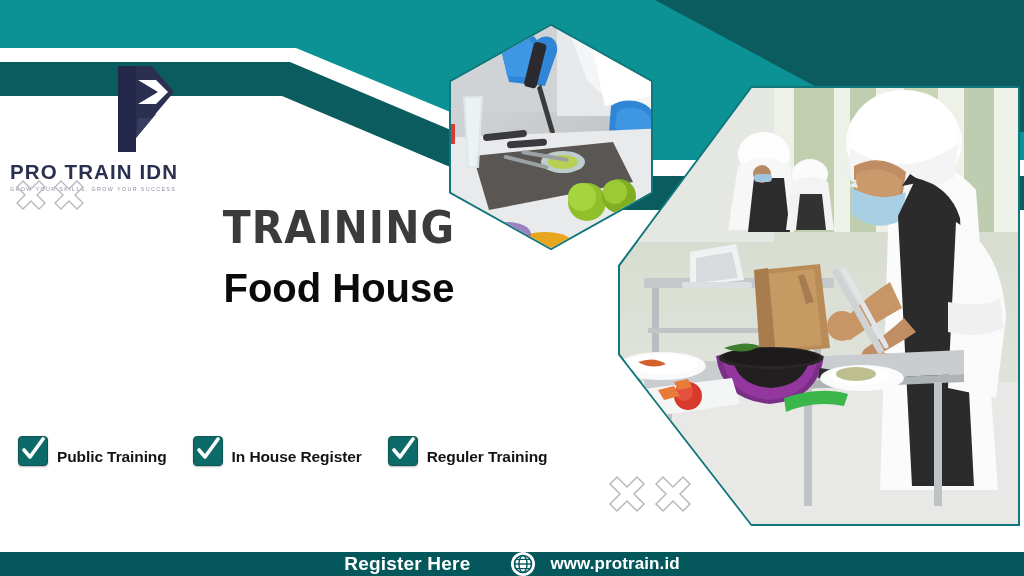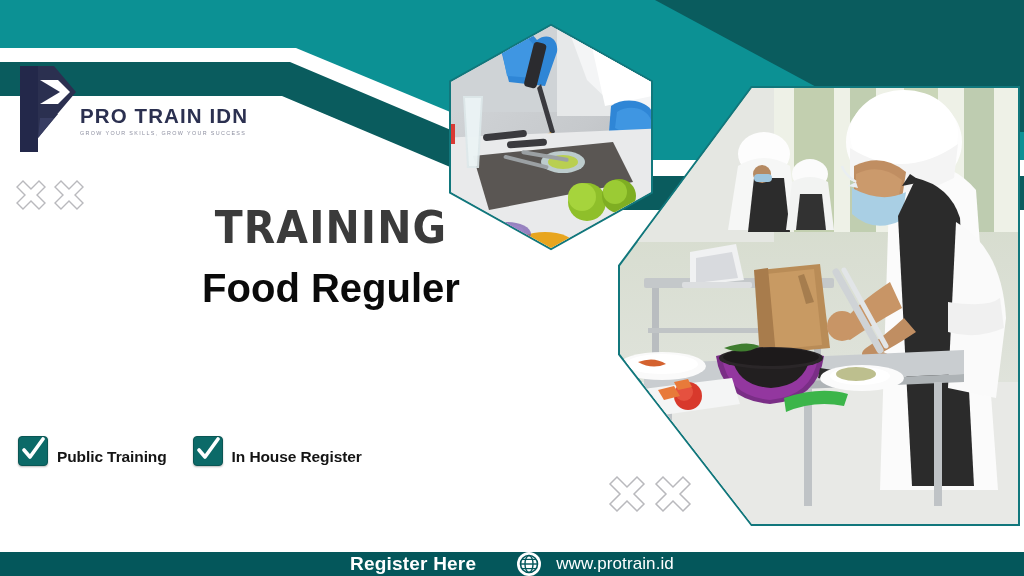--- a/index.html
+++ b/index.html
@@ -29,20 +29,21 @@
   .band-svg { display: block; width: 1024px; height: 300px; }
 
   
   .logo-block {
     position: absolute;
     left: 14px;
     top: 58px;
     display: flex;
     align-items: flex-end;
     gap: 4px;
+    flex-direction: column;
   }
   .logo-mark { width: 66px; height: 100px; flex: none; }
   .logo-text-wrap {
     padding-bottom: 22px;
     margin-left: -4px;
   }
   .logo-name {
     font-size: 20.5px;
     font-weight: bold;
     letter-spacing: 1.1px;
@@ -60,21 +61,21 @@
   }
 
   
   .x-deco { position: absolute; pointer-events: none; }
   .x-deco.left  { left: 14px;  top: 178px; }
   .x-deco.mid   { left: 607px; top: 473px; }
 
   
   .headline {
     position: absolute;
-    left: 8px;
+    left: 16px;
     top: 206px;
     width: 646px;
     text-align: center;
   }
   .headline-top {
     font-family: "DejaVu Sans", sans-serif;
     font-size: 44px;
     font-weight: bold;
     letter-spacing: 1.2px;
     color: #3b3b3b;
@@ -143,21 +144,21 @@
     color: #ffffff;
     letter-spacing: 0.2px;
   }
   .footer-url-group {
     display: flex;
     align-items: center;
     gap: 14px;
   }
   .footer-url {
     font-size: 17px;
-    font-weight: normal;
+    font-weight: bold;
     color: #ffffff;
     letter-spacing: 0.1px;
   }
 </style>
 </head>
 <body>
 
 <div id="poster">
 
   <div class="band-layer">
@@ -397,21 +398,21 @@
 
   <div class="x-deco mid">
     <svg width="88" height="44" viewBox="0 0 88 44" xmlns="http://www.w3.org/2000/svg">
       <path d="M3,11 L10,4 L20,14 L30,4 L37,11 L27,21 L37,31 L30,38 L20,28 L10,38 L3,31 L13,21 Z" fill="none" stroke="#b9b9bd" stroke-width="1.5"></path>
       <path d="M49,11 L56,4 L66,14 L76,4 L83,11 L73,21 L83,31 L76,38 L66,28 L56,38 L49,31 L59,21 Z" fill="none" stroke="#b9b9bd" stroke-width="1.5"></path>
     </svg>
   </div>
 
   <div class="headline">
     <div class="headline-top">TRAINING</div>
-    <div class="headline-sub">Food Reguler</div>
+    <div class="headline-sub">Food House</div>
   </div>
 
   <div class="check-row">
 
     <div class="check-item">
       <span class="check-box">
         <svg width="24" height="28" viewBox="0 0 24 28" xmlns="http://www.w3.org/2000/svg">
           <path d="M3,14 L9,21 L22,3" fill="none" stroke="#ffffff" stroke-width="3.6" stroke-linecap="round" stroke-linejoin="round"></path>
         </svg>
       </span>
@@ -420,20 +421,28 @@
 
     <div class="check-item">
       <span class="check-box">
         <svg width="24" height="28" viewBox="0 0 24 28" xmlns="http://www.w3.org/2000/svg">
           <path d="M3,14 L9,21 L22,3" fill="none" stroke="#ffffff" stroke-width="3.6" stroke-linecap="round" stroke-linejoin="round"></path>
         </svg>
       </span>
       <span class="check-label">In House Register</span>
     </div>
 
+    <div class="check-item">
+      <span class="check-box">
+        <svg width="24" height="28" viewBox="0 0 24 28" xmlns="http://www.w3.org/2000/svg">
+          <path d="M3,14 L9,21 L22,3" fill="none" stroke="#ffffff" stroke-width="3.6" stroke-linecap="round" stroke-linejoin="round"></path>
+        </svg>
+      </span>
+      <span class="check-label">Reguler Training</span>
+    </div>
 
   </div>
 
   <div class="footer-bar">
     <span class="footer-cta">Register Here</span>
     <span class="footer-url-group">
       <svg width="26" height="26" viewBox="0 0 26 26" xmlns="http://www.w3.org/2000/svg">
         <circle cx="13" cy="13" r="12" fill="#ffffff"></circle>
         <circle cx="13" cy="13" r="8.5" fill="none" stroke="#04575b" stroke-width="1.6"></circle>
         <ellipse cx="13" cy="13" rx="4" ry="8.5" fill="none" stroke="#04575b" stroke-width="1.4"></ellipse>

